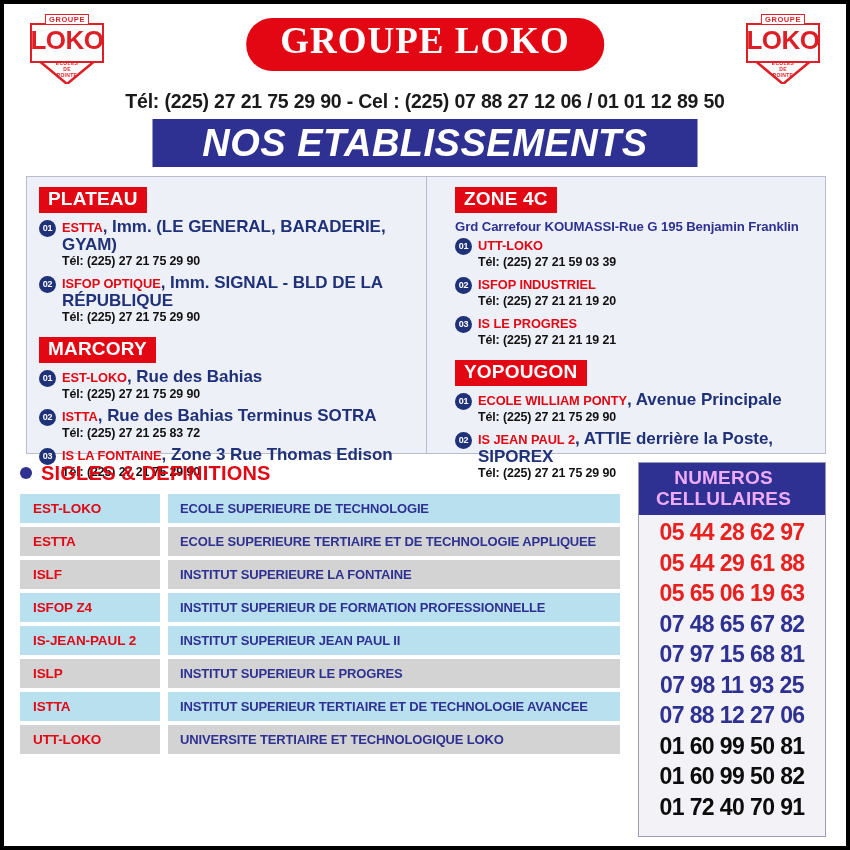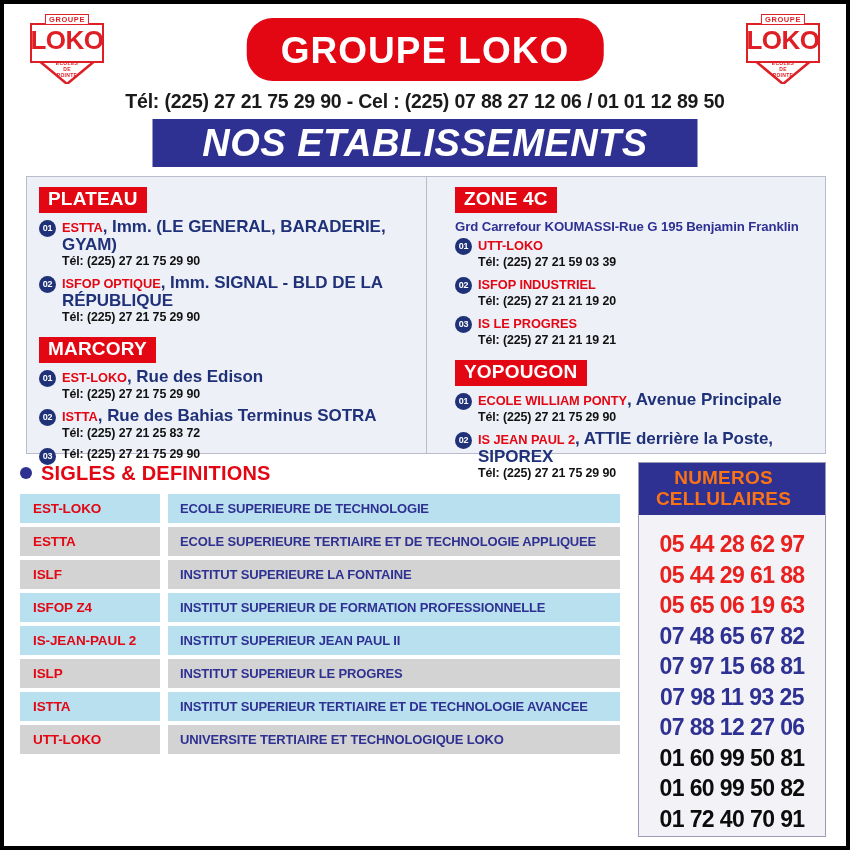--- a/index.html
+++ b/index.html
@@ -72,24 +72,25 @@
     letter-spacing:.3px;
     z-index:5;
   }
 
   .brand-pill{
     position:absolute;top:14px;left:50%;transform:translateX(-50%);
     background:#E30613;
     color:#ffffff;
     font-size:37px;font-weight:bold;
     letter-spacing:1px;
-    padding:12px 34px 9px 34px;
+    padding:2px 34px 9px 34px;
     border-radius:26px;
     white-space:nowrap;
     line-height:42px;
+    font-family:Liberation Serif, serif;
   }
   .phone-line{
     position:absolute;top:86px;left:0;right:0;
     text-align:center;
     color:#1a1a1a;
     font-size:19.5px;font-weight:bold;
     letter-spacing:-0.2px;
     white-space:nowrap;
   }
   .banner{
@@ -222,28 +223,28 @@
   
   .cells{
     position:absolute;top:458px;left:634px;
     width:188px;height:375px;
     box-sizing:border-box;
     background:#F2F2F7;
     border:1px solid #9A9CB5;
   }
   .cells-head{
     background:#2E3192;
-    color:#f97316;
+    color:#f0abfc;
     text-align:center;
     padding:4px 17px 6px 0;
     font-size:19px;font-weight:bold;
     line-height:21px;
     letter-spacing:.2px;
   }
-  .cells-list{padding:2px 0 0 0;margin-top:12px;}
+  .cells-list{padding:2px 0 0 0;}
   .cell-num{
     text-align:center;
     font-size:23px;font-weight:bold;
     line-height:30.5px;
     letter-spacing:-0.6px;
     white-space:nowrap;
   }
   .cell-num.red{color:#E8201E;}
   .cell-num.blue{color:#2E3192;}
   .cell-num.black{color:#0C0C0C;}
@@ -302,28 +303,29 @@
     <div class="estab-col left" id="col-left"><div class="zone-tag">PLATEAU</div><div class="entry">
           <div class="badge">01</div>
           <div class="entry-line1"><span class="entry-name">ESTTA</span><span class="entry-addr">, Imm. (LE GENERAL, BARADERIE, GYAM)</span></div>
           <div class="entry-tel">Tél: (225) 27 21 75 29 90</div>
         </div><div class="entry">
           <div class="badge">02</div>
           <div class="entry-line1"><span class="entry-name">ISFOP OPTIQUE</span><span class="entry-addr">, Imm. SIGNAL - BLD DE LA RÉPUBLIQUE</span></div>
           <div class="entry-tel">Tél: (225) 27 21 75 29 90</div>
         </div><div class="zone-tag second">MARCORY</div><div class="entry">
           <div class="badge">01</div>
-          <div class="entry-line1"><span class="entry-name">EST-LOKO</span><span class="entry-addr">, Rue des Edison</span></div>
+          <div class="entry-line1"><span class="entry-name">EST-LOKO</span><span class="entry-addr">, Rue des Bahias</span></div>
           <div class="entry-tel">Tél: (225) 27 21 75 29 90</div>
         </div><div class="entry">
           <div class="badge">02</div>
           <div class="entry-line1"><span class="entry-name">ISTTA</span><span class="entry-addr">, Rue des Bahias Terminus SOTRA</span></div>
           <div class="entry-tel">Tél: (225) 27 21 25 83 72</div>
         </div><div class="entry">
           <div class="badge">03</div>
+          <div class="entry-line1"><span class="entry-name">IS LA FONTAINE</span><span class="entry-addr">, Zone 3 Rue Thomas Edison</span></div>
           <div class="entry-tel">Tél: (225) 27 21 75 29 90</div>
         </div></div>
     <div class="estab-col right" id="col-right"><div class="zone-tag">ZONE 4C</div><div class="zone-sub">Grd Carrefour KOUMASSI-Rue G 195 Benjamin Franklin</div><div class="entry">
           <div class="badge">01</div>
           <div class="entry-line1"><span class="entry-name">UTT-LOKO</span></div>
           <div class="entry-tel">Tél: (225) 27 21 59 03 39</div>
         </div><div class="entry">
           <div class="badge">02</div>
           <div class="entry-line1"><span class="entry-name">ISFOP INDUSTRIEL</span></div>
           <div class="entry-tel">Tél: (225) 27 21 21 19 20</div>

